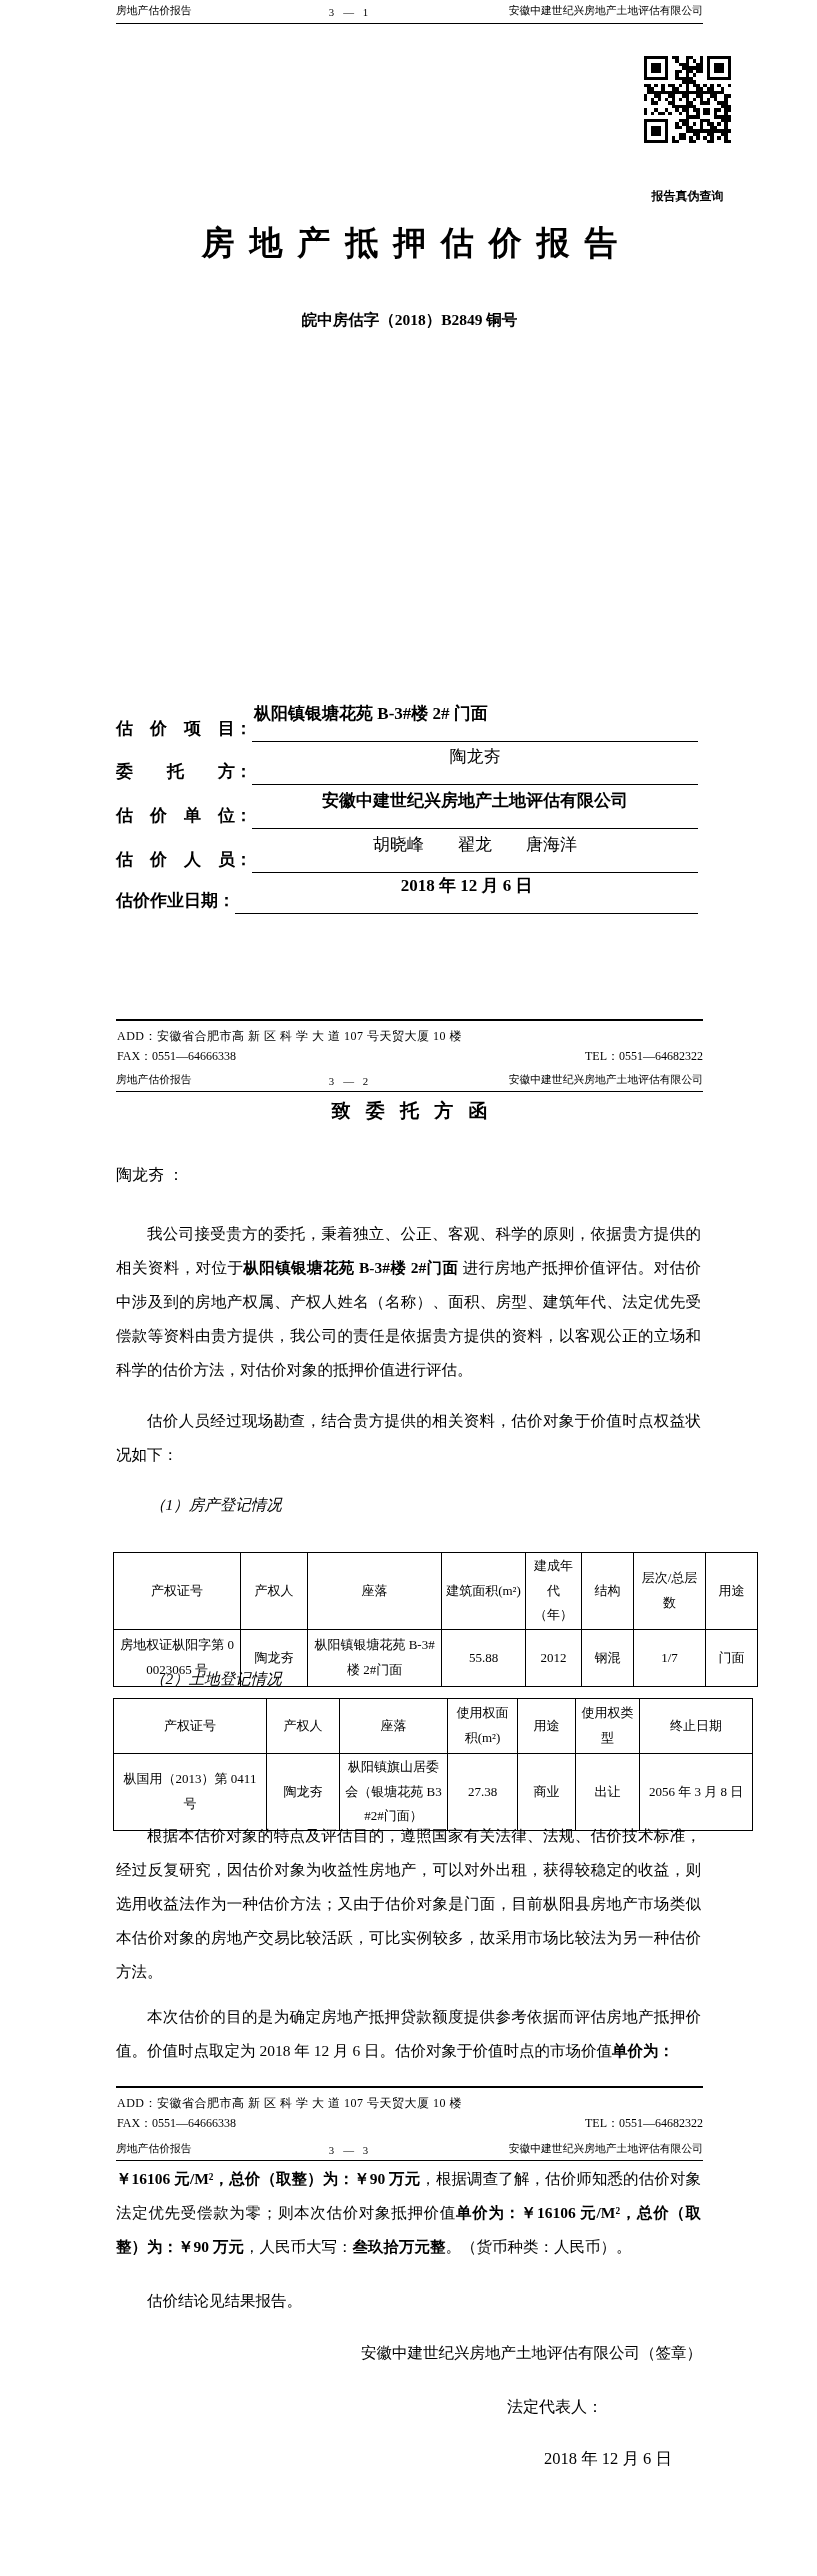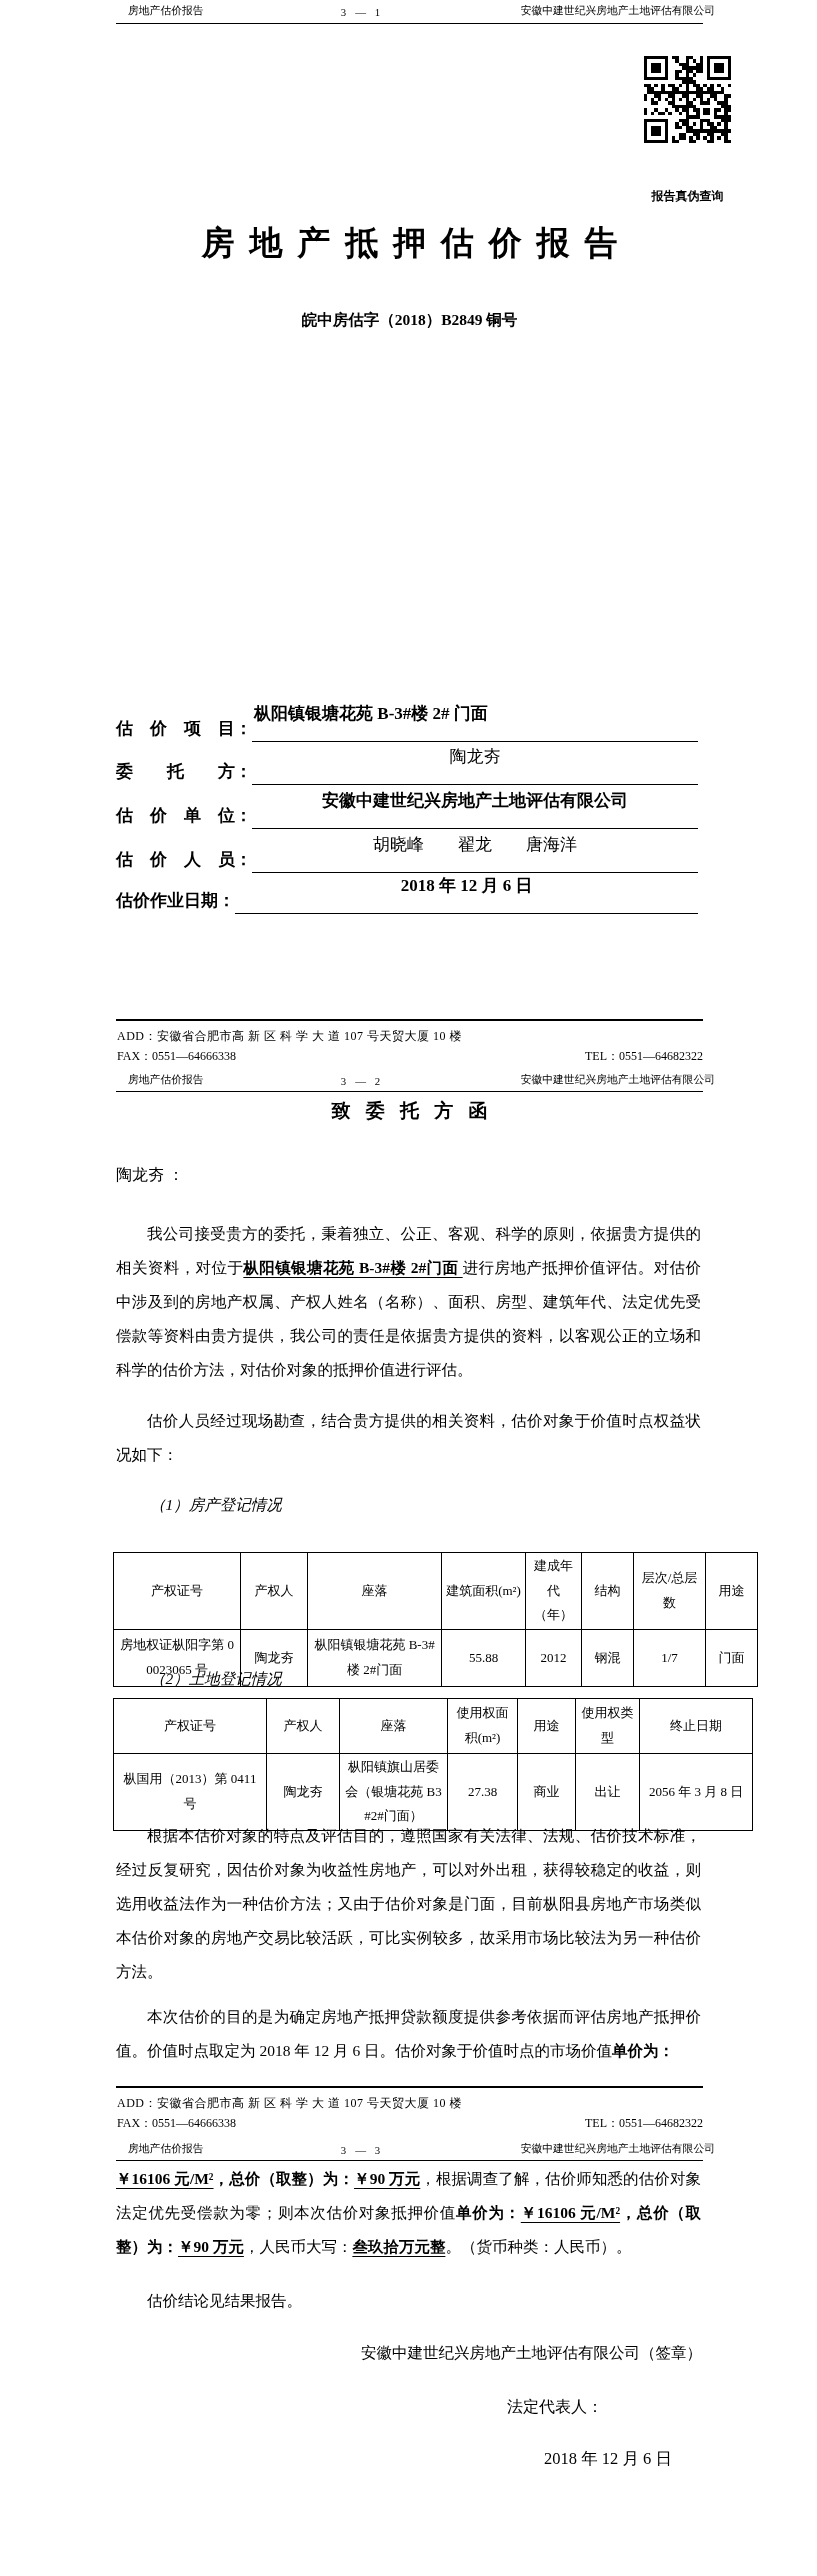--- a/index.html
+++ b/index.html
@@ -1,19 +1,19 @@
 <!DOCTYPE html>
 <html style="font-size:8.2px"><head>
 <meta charset="utf-8">
 <style>
   html,body{margin:0;padding:0;background:#e8e8e8;}
   #page{position:relative;width:818px;height:3202px;background:#ffffff;color:#000;
         font-family:"Liberation Serif","DejaVu Serif",serif;overflow:hidden;}
   
-  .hdr{position:absolute;left:128px;width:587px;display:flex;justify-content:space-between;
+  .hdr{position:absolute;left:116px;width:587px;display:flex;justify-content:space-between;
        align-items:flex-end;font-size:10.8px;}
   .hdr .c{letter-spacing:3.1px;}
   .hline{position:absolute;left:116px;width:587px;border-top:1.5px solid #000;}
   .fline{position:absolute;left:116px;width:587px;border-top:2.1px solid #000;}
   .faddr{position:absolute;left:117px;width:586px;font-size:12px;letter-spacing:0.5px;}
   .ffax{position:absolute;left:117px;width:586px;display:flex;justify-content:space-between;font-size:12px;}
   
   .qr{position:absolute;left:644px;top:56px;width:87px;height:87px;}
   .qr-cap{position:absolute;left:639px;top:145px;width:97px;text-align:center;
           font-size:12px;font-weight:bold;margin-top:43px;}
@@ -28,21 +28,21 @@
   .frow .val.left{text-align:left;padding-left:2.1px;}
   .frow .val.normal{font-weight:normal;}
   
   .ltitle{position:absolute;left:116px;top:1098px;width:587px;margin:0;text-align:center;
           font-size:19px;font-weight:bold;letter-spacing:0.8em;text-indent:0.8em;}
   .salut{position:absolute;left:116px;top:1165px;font-size:16px;}
   .para{position:absolute;left:116px;width:585px;font-size:15.5px;line-height:34px;
         text-align:justify;text-indent:2em;}
   .noindent{text-indent:0;}
   .sub{position:absolute;left:116px;width:585px;font-size:15.5px;text-indent:2.2em;font-style:italic;}
-  .u{text-decoration:underline;text-underline-offset:3.6px;text-decoration-thickness:1px;}
+  .u{text-underline-offset:3.6px;text-decoration-thickness:1px;}
   
   table.reg{position:absolute;border-collapse:collapse;table-layout:fixed;
             font-size:13px;text-align:center;}
   table.reg th,table.reg td{border:1px solid #000;font-weight:normal;line-height:1.9;
             padding:1px 3.1px;vertical-align:middle;word-break:break-all;}
   
   .closing{position:absolute;left:116px;top:2291px;width:585px;font-size:15.5px;text-indent:2em;}
   .company{position:absolute;left:361px;top:2343px;font-size:15.5px;}
   .legal{position:absolute;left:507px;top:2397px;font-size:16px;}
   .sdate{position:absolute;left:544px;top:2448px;font-size:16.5px;}

